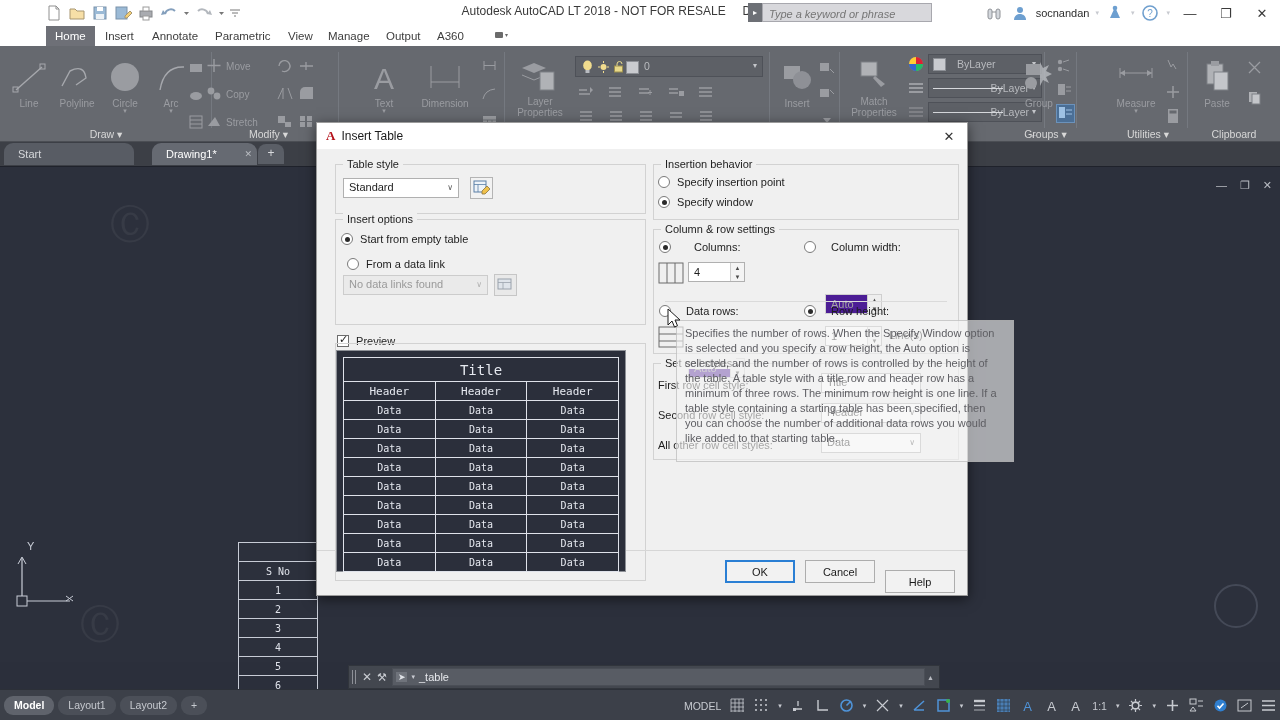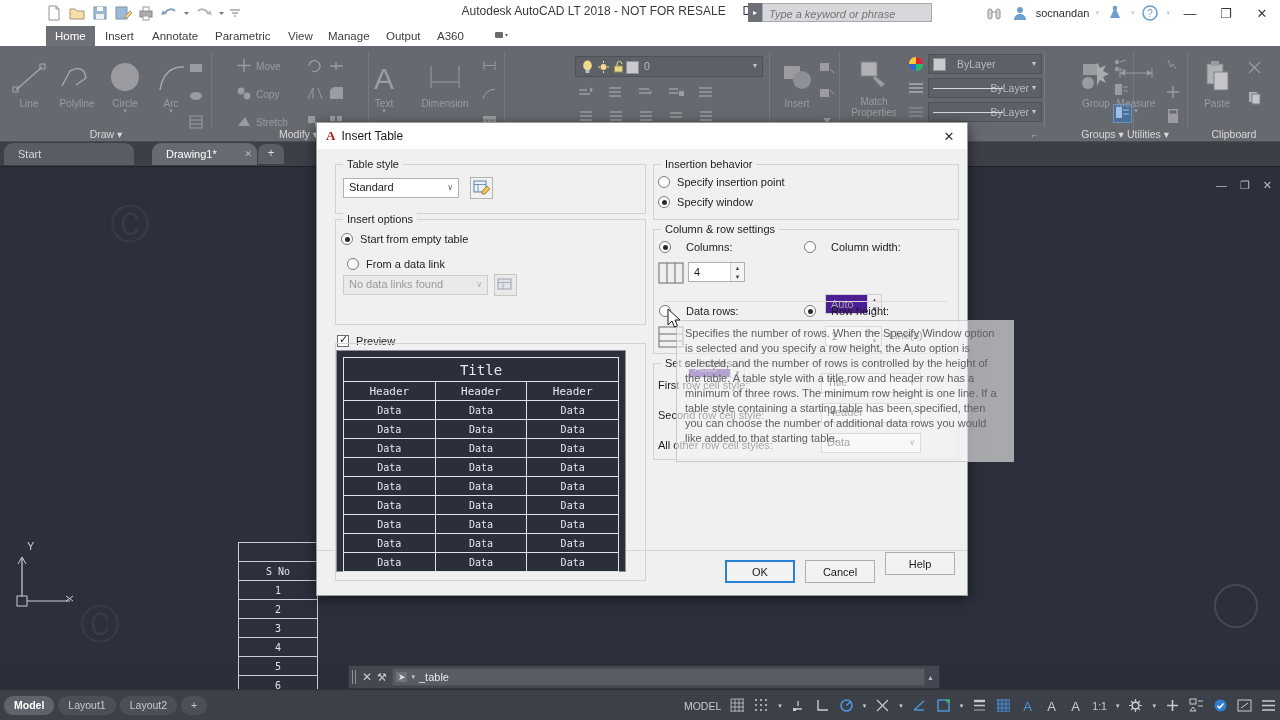--- a/index.html
+++ b/index.html
@@ -442,21 +442,21 @@
           <path d="M2 6h12M2 10h12" stroke="#9a9ca1"></path>
         </svg>
     </div>
     <div class="ptitle">
       <span>Draw</span>
       <span>▾</span>
     </div>
     <div class="psep"></div>
   </div>
 
-  <div class="rpanel" style="left:228px; width:141px">
+  <div class="rpanel" style="left:198px; width:141px">
     <div style="position:absolute;left:8px;top:12px">
       <svg width="17" height="15" viewBox="0 0 17 15" style="vertical-align:-3px">
           <path d="M8 1v13M1.5 7.5h13" stroke="#9a9ca1" stroke-width="1.4"></path>
         </svg>
       <span class="smlbl">Move</span>
     </div>
     <div style="position:absolute;left:8px;top:40px">
       <svg width="17" height="15" viewBox="0 0 17 15" style="vertical-align:-3px">
           <circle cx="5" cy="5" r="3.4" fill="#9a9ca1"></circle>
           <circle cx="11" cy="10" r="3.4" fill="#9a9ca1"></circle>
@@ -541,20 +541,30 @@
     <div style="position:absolute;left:128px;top:68px">
       <svg width="17" height="15" viewBox="0 0 17 15">
           <rect x="2" y="2" width="13" height="11" fill="#9a9ca1"></rect>
           <path d="M2 6h13M2 9.5h13M6.5 6v7M11 6v7" stroke="#66696f" stroke-width=".8"></path>
         </svg>
     </div>
     <div class="psep"></div>
   </div>
 
   <div class="rpanel" style="left:505px; width:265px">
+    <div class="bigbtn" style="left:4px; top:10px; width:62px">
+      <span class="gl">
+        <svg width="60" height="40" viewBox="0 0 60 40">
+            <path d="M12 12l12-5 12 5-12 5z" fill="#9a9ca1"></path>
+            <path d="M12 19l12 5 12-5" fill="none" stroke="#9a9ca1"></path>
+            <rect x="30" y="16" width="14" height="18" fill="#b0b2b6" stroke="#7d8085"></rect>
+          </svg>
+      </span>
+      <span style="display:block;line-height:11px">Layer Properties</span>
+    </div>
     <div class="layerbox" style="left:70px; top:10px; width:188px; height:21px; padding:3px 0 0 50px">
       <span style="position:absolute;left:5px;top:3px">
         <svg width="13" height="14" viewBox="0 0 13 14">
             <ellipse cx="6.5" cy="5.5" rx="4.3" ry="5" fill="#f1dc8e"></ellipse>
             <rect x="4.5" y="10" width="4" height="3" fill="#b9bcc1"></rect>
           </svg>
       </span>
       <span style="position:absolute;left:21px;top:3px">
         <svg width="13" height="14" viewBox="0 0 13 14">
             <circle cx="6.5" cy="7" r="3" fill="#f1dc8e"></circle>
@@ -683,21 +693,21 @@
     </div>
     <div class="layerbox" style="left:88px; top:56px; width:114px; height:20px; padding:3px 12px 0 0; text-align:right">
       <span style="position:absolute;left:4px;top:9px;width:70px;height:1px;background:#d6d8dc"></span>
       <span>ByLayer</span>
       <span class="lyrcaret">▾</span>
     </div>
     <div style="position:absolute;right:8px;bottom:2px;color:#b3b5b9;font-size:9px">⌐</div>
     <div class="psep"></div>
   </div>
 
-  <div class="rpanel" style="left:1071px; width:63px">
+  <div class="rpanel" style="left:1014px; width:63px">
     <div class="bigbtn" style="left:0px; top:12px">
       <span class="gl">
         <svg width="46" height="40" viewBox="0 0 46 40">
             <rect x="10" y="6" width="14" height="11" fill="#9a9ca1"></rect>
             <circle cx="15" cy="25" r="6" fill="#9a9ca1"></circle>
             <path d="M24 4l3 6 6-3-3 6 6 3-6 3 3 6-6-3-3 6" fill="#b9bcc1" opacity=".8"></path>
           </svg>
       </span>
       <span>Group</span>
     </div>
@@ -1004,21 +1014,21 @@
   <div style="position:absolute;left:341px;top:73px">
     <span class="rad on"></span>
     <span style="margin-left:4px">Specify window</span>
   </div>
 
   <div class="gbox" style="left:336px; top:106px; width:306px; height:125px"></div>
   <div class="glabel" style="left:344px; top:100px">Column &amp; row settings</div>
 
   <div style="position:absolute;left:342px;top:118px">
     <span class="rad on"></span>
-    <span style="margin-left:12px">Columns:</span>
+    <span style="margin-left:20px">Columns:</span>
   </div>
   <div style="position:absolute;left:341px;top:139px">
     <svg width="26" height="22" viewBox="0 0 26 22">
         <rect x="1" y="1" width="24" height="20" fill="none" stroke="#6b6b6b"></rect>
         <path d="M9 1v20M17 1v20" stroke="#6b6b6b"></path>
       </svg>
   </div>
   <div class="spin" style="left:371px; top:139px; width:57px">
     <span>4</span>
     <span class="spbtns">
@@ -1090,21 +1100,21 @@
   <div style="position:absolute;left:341px;top:316px">All other row cell styles:</div>
   <div class="sel" style="left:504px; top:310px; width:100px">
     <span>Data</span>
     <span class="cv">∨</span>
   </div>
 
   <div style="position:absolute;left:0;bottom:44px;width:100%;height:1px;background:#d6d6d6"></div>
 
   <div class="dlgbtn def" style="left:408px; bottom:12px">OK</div>
   <div class="dlgbtn" style="left:488px; bottom:12px">Cancel</div>
-  <div class="dlgbtn" style="left:568px; bottom:20px">Help</div>
+  <div class="dlgbtn" style="left:568px; bottom:2px">Help</div>
 </div>
 
 <div class="prevbox">
   <table class="ptable">
     <tbody>
         <tr>
           <td class="title" colspan="3">Title</td>
         </tr>
     <tr>
       <td class="hdr">Header</td>

